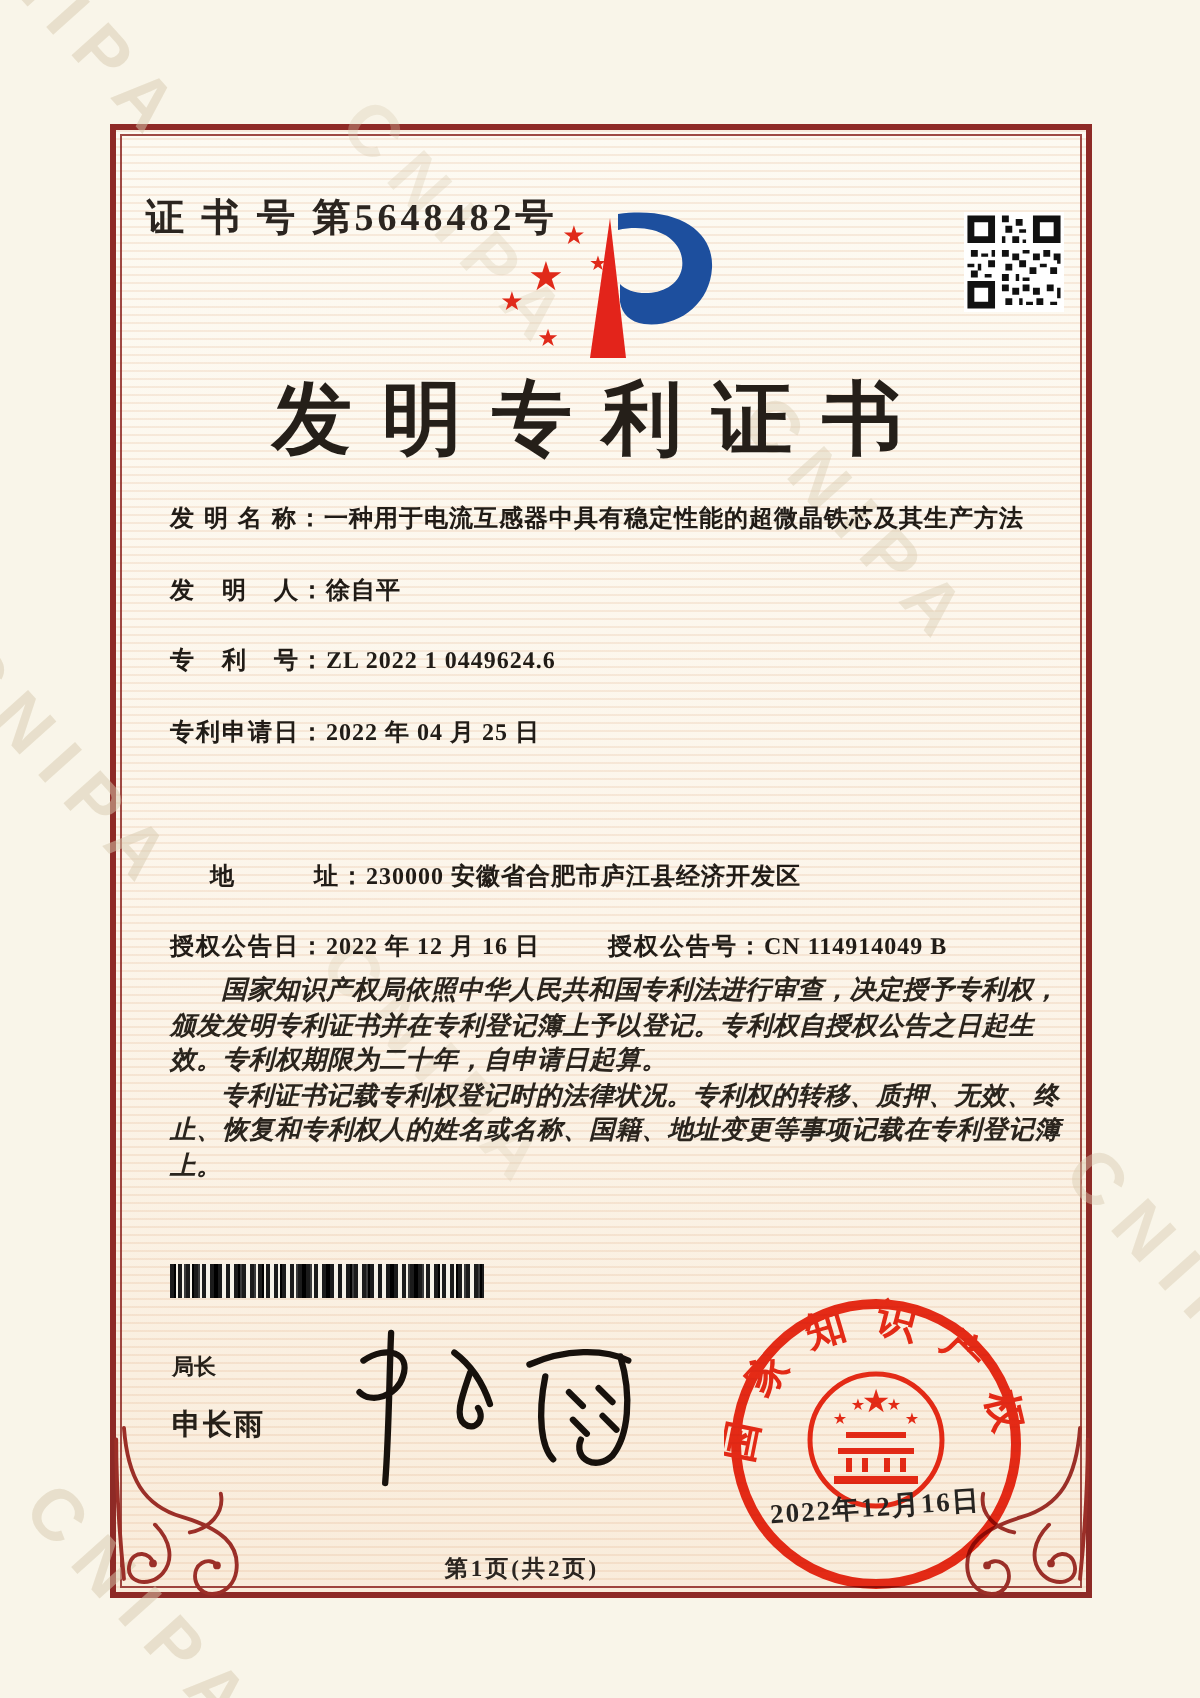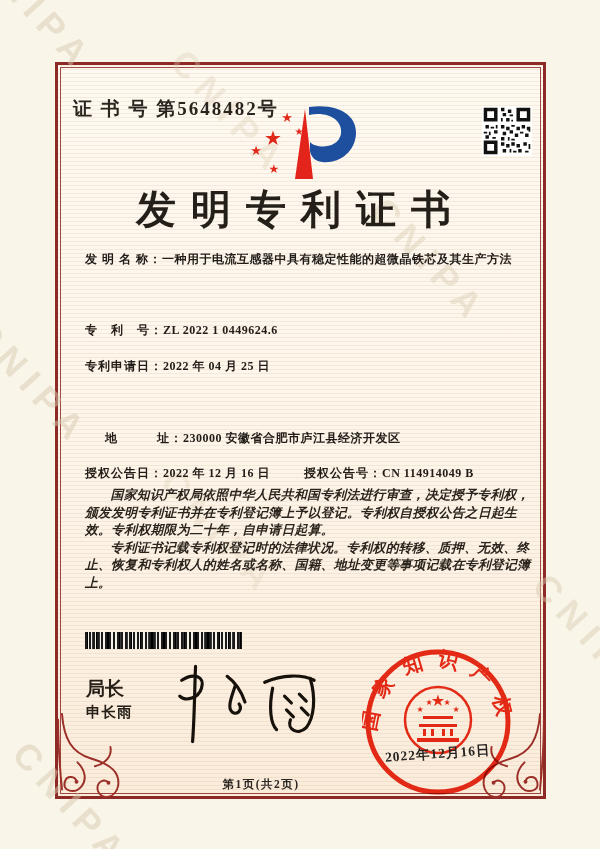--- a/index.html
+++ b/index.html
@@ -54,21 +54,21 @@
 
   
   .barcode{position:absolute;z-index:2;left:85px;top:632px;width:157px;height:17px;
     background:
       repeating-linear-gradient(90deg,#1b1b1b 0 2px,rgba(0,0,0,0) 2px 4px),
       repeating-linear-gradient(90deg,#3a3a3a 0 1px,rgba(0,0,0,0) 1px 7px),
       repeating-linear-gradient(90deg,#000 0 3px,rgba(0,0,0,0) 3px 11px);
     background-color:#f6f2e8;}
 
   
-  .director-label{position:absolute;z-index:2;left:86px;top:676px;font-size:19px;font-weight:bold;
+  .director-label{position:absolute;z-index:2;left:86px;top:676px;font-size:11px;font-weight:bold;
         color:#262019;font-family:"Liberation Sans","DejaVu Sans",sans-serif;}
   .director-name{position:absolute;z-index:2;left:86px;top:703px;font-size:14.5px;font-weight:bold;
         color:#262019;font-family:"Liberation Sans","DejaVu Sans",sans-serif;letter-spacing:1px;}
   .signature{position:absolute;z-index:2;left:158px;top:658px;width:168px;height:90px;}
 
   
   .seal{position:absolute;z-index:3;left:362px;top:646px;width:152px;height:152px;
         mix-blend-mode:multiply;opacity:.95;}
 
   
@@ -140,20 +140,23 @@
                M11,18h2v2h-2z M15,18h1v2h-1z M17,19h2v1h-2z
                M11,21h2v2h-2z M14,22h2v2h-2z M17,21h2v2h-2z M20,22h2v2h-2z M24,21h2v2h-2z M27,22h1v2h-1z
                M12,25h2v2h-2z M16,25h1v2h-1z M18,26h2v1h-2z M21,25h2v2h-2z M25,26h2v1h-2z M27,24h1v1h-1z"></path>
     </g>
   </svg>
 
   <div class="title">发明专利证书</div>
 
   <div class="field-row fr1">
     <span class="field-label">发 明 名 称：</span><span class="field-value">一种用于电流互感器中具有稳定性能的超微晶铁芯及其生产方法</span>
+  </div>
+  <div class="field-row fr2">
+    <span class="field-label">发　明　人：</span><span class="field-value">徐自平</span>
   </div>
   <div class="field-row fr3">
     <span class="field-label">专　利　号：</span><span class="field-value">ZL 2022 1 0449624.6</span>
   </div>
   <div class="field-row fr4">
     <span class="field-label">专利申请日：</span><span class="field-value">2022 年 04 月 25 日</span>
   </div>
   <div class="field-row fr6">
     <span class="field-label">地　　　址：</span><span class="field-value">230000 安徽省合肥市庐江县经济开发区</span>
   </div>

